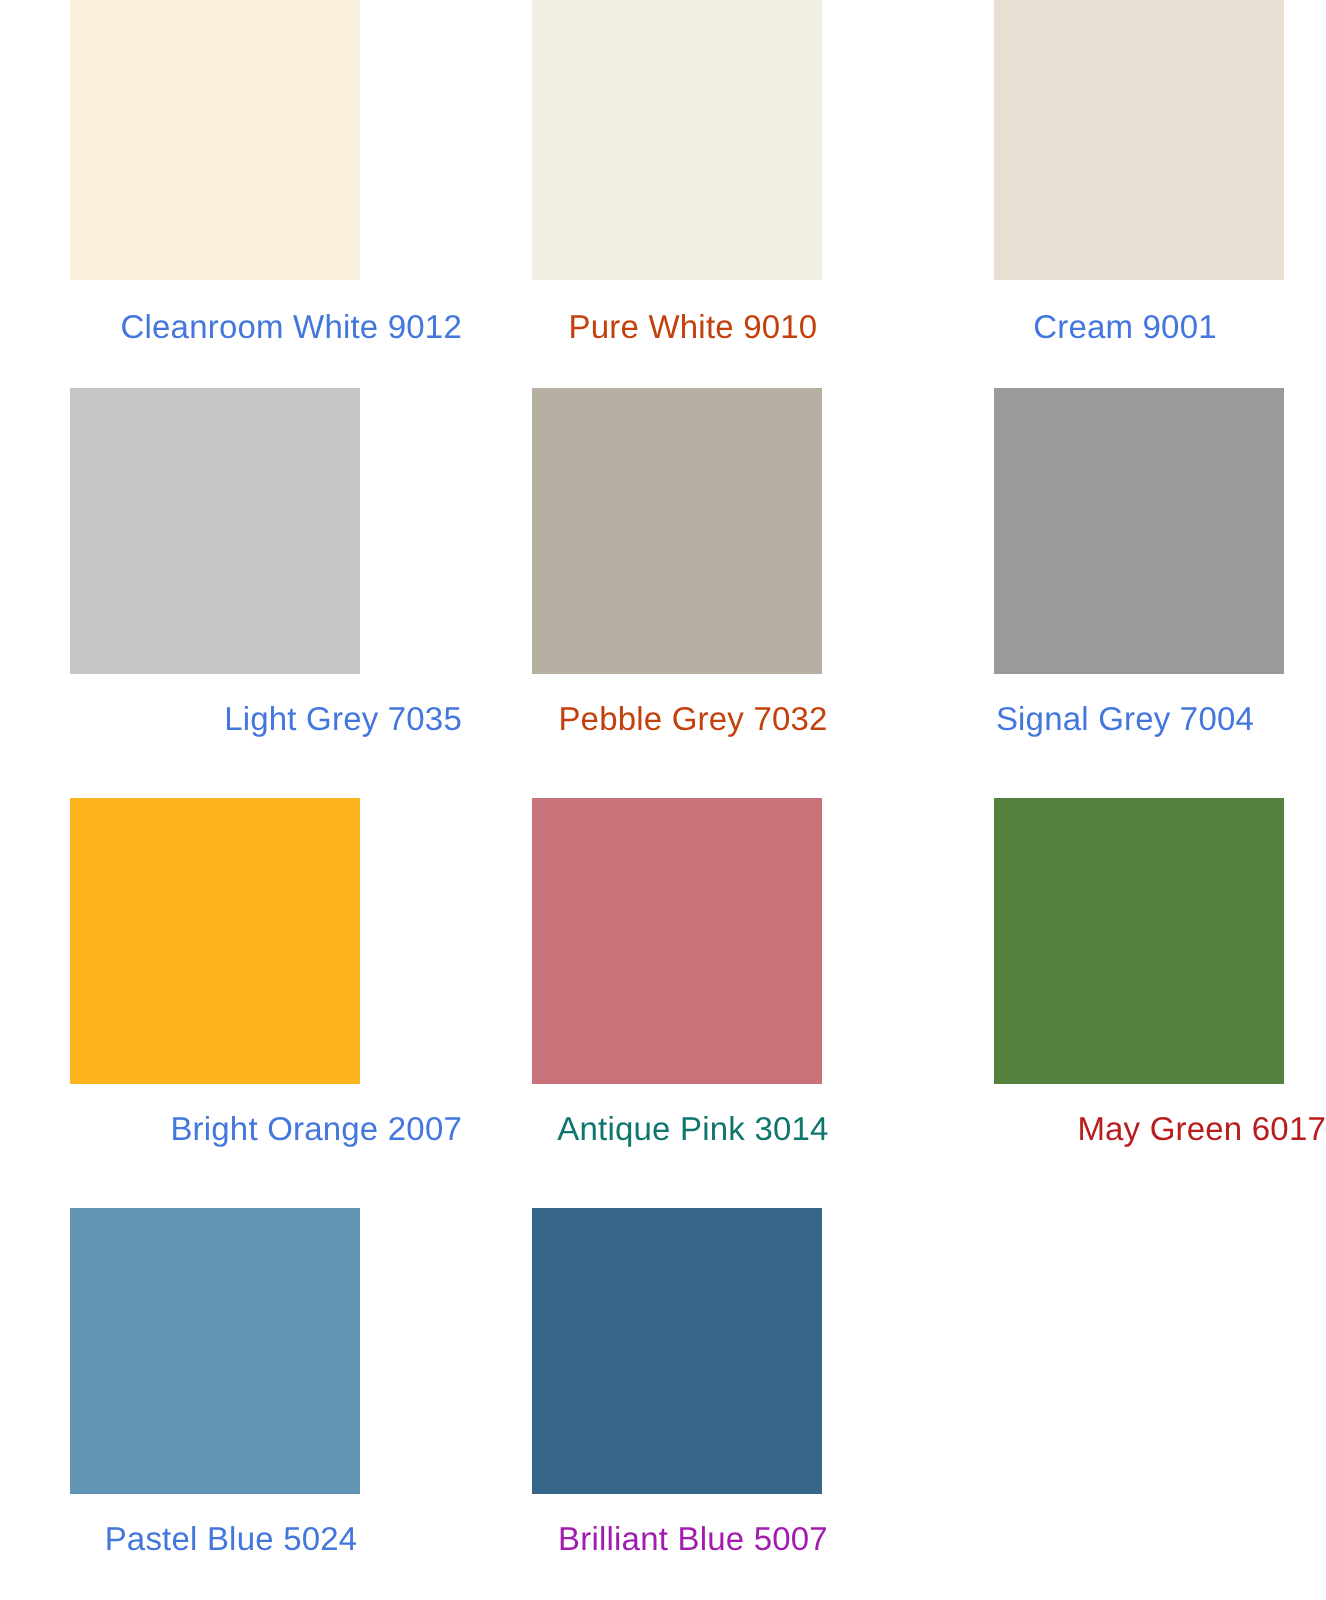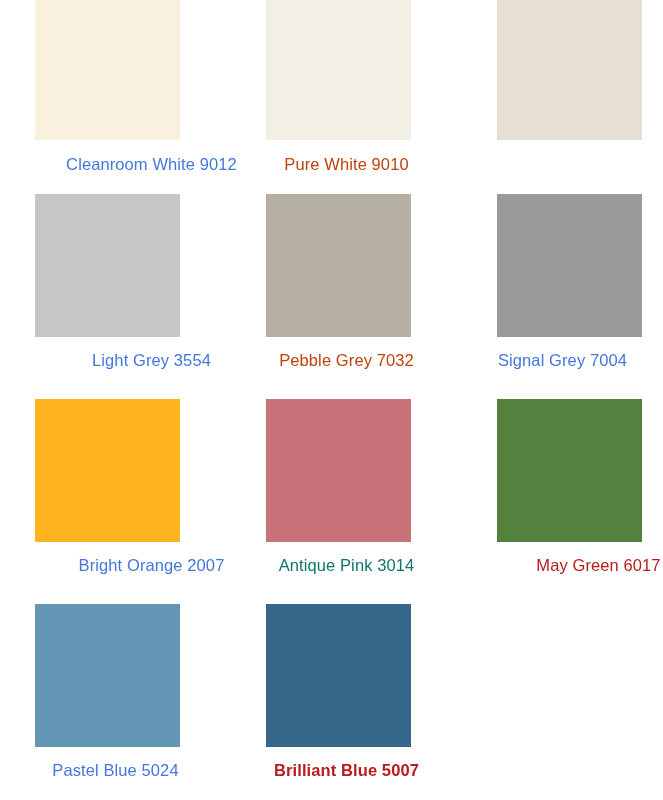--- a/index.html
+++ b/index.html
@@ -63,44 +63,45 @@
     font-weight: 400;
     letter-spacing: 0.1px;
     white-space: nowrap;
   }
   .row-1 .swatch-label { top: 155px; }
   .row-2 .swatch-label,
   .row-3 .swatch-label,
   .row-4 .swatch-label { top: 165px; }
 
   
-  .col-1 .swatch-label { text-align: center; padding-right: 18px; padding-left: 36px; }
+  .col-1 .swatch-label { text-align: right; padding-right: 18px; }
   .col-2 .swatch-label { text-align: center; padding-right: 28px; }
   .col-3 .swatch-label { text-align: center; padding-right: 0px; }
 </style>
 </head>
 <body style="background-color: rgb(255, 255, 255);">
 
 <div class="swatch-grid">
 
   <div class="swatch-cell row-1 col-1">
     <div class="swatch-chip" style="background-color: rgb(250, 240, 222);"></div>
     <div class="swatch-label" style="color: rgb(67, 119, 221);">Cleanroom White 9012</div>
   </div>
   <div class="swatch-cell row-1 col-2">
     <div class="swatch-chip" style="background-color: rgb(242, 239, 228);"></div>
     <div class="swatch-label" style="color: #c2410c;">Pure White 9010</div>
   </div>
   <div class="swatch-cell row-1 col-3">
     <div class="swatch-chip" style="background-color: rgb(231, 224, 210);"></div>
+    <div class="swatch-label" style="color: rgb(67, 119, 221);">Cream 9001</div>
   </div>
 
   <div class="swatch-cell row-2 col-1">
     <div class="swatch-chip" style="background-color: rgb(197, 199, 197);"></div>
-    <div class="swatch-label" style="color: rgb(67, 119, 221);">Light Grey 3554</div>
+    <div class="swatch-label" style="color: rgb(67, 119, 221);">Light Grey 7035</div>
   </div>
   <div class="swatch-cell row-2 col-2">
     <div class="swatch-chip" style="background-color: rgb(181, 176, 161);"></div>
     <div class="swatch-label" style="color: #c2410c;">Pebble Grey 7032</div>
   </div>
   <div class="swatch-cell row-2 col-3">
     <div class="swatch-chip" style="background-color: rgb(153, 154, 154);"></div>
     <div class="swatch-label" style="color: rgb(67, 119, 221);">Signal Grey 7004</div>
   </div>
 
@@ -116,16 +117,16 @@
   <div class="swatch-cell row-4 col-1">
     <div class="swatch-chip" style="background-color: rgb(85, 129, 63);"></div>
     <div class="swatch-label" style="color: #b91c1c;">May Green 6017</div>
   </div>
   <div class="swatch-cell row-4 col-2">
     <div class="swatch-chip" style="background-color: rgb(99, 150, 180);"></div>
     <div class="swatch-label" style="color: rgb(67, 119, 221);">Pastel Blue 5024</div>
   </div>
   <div class="swatch-cell row-4 col-3">
     <div class="swatch-chip" style="background-color: rgb(54, 103, 139);"></div>
-    <div class="swatch-label" style="color: #b91c1c; font-weight: bold;">Brilliant Blue 5007</div>
+    <div class="swatch-label" style="color: #a21caf;">Brilliant Blue 5007</div>
   </div>
 
 </div>
 
 </body></html>

